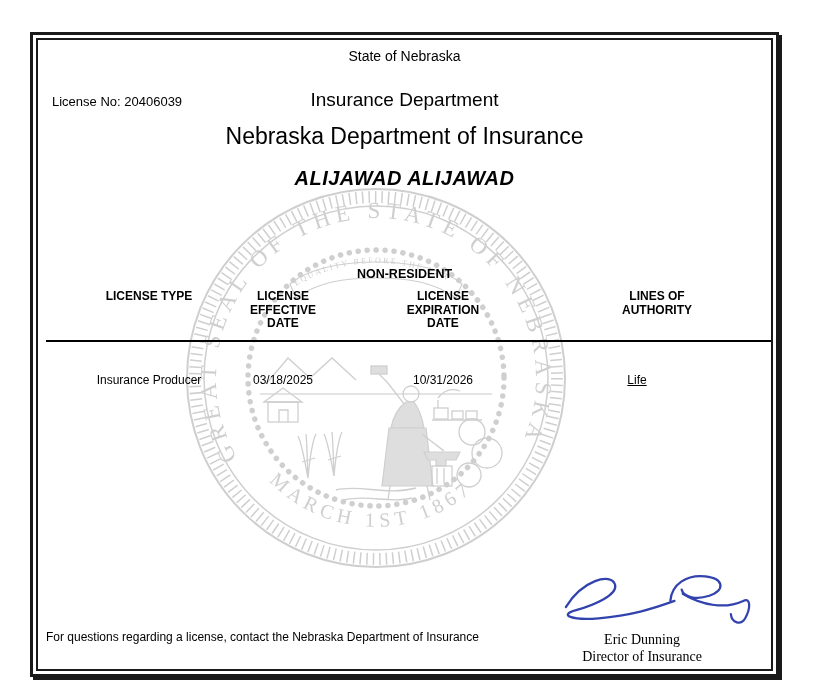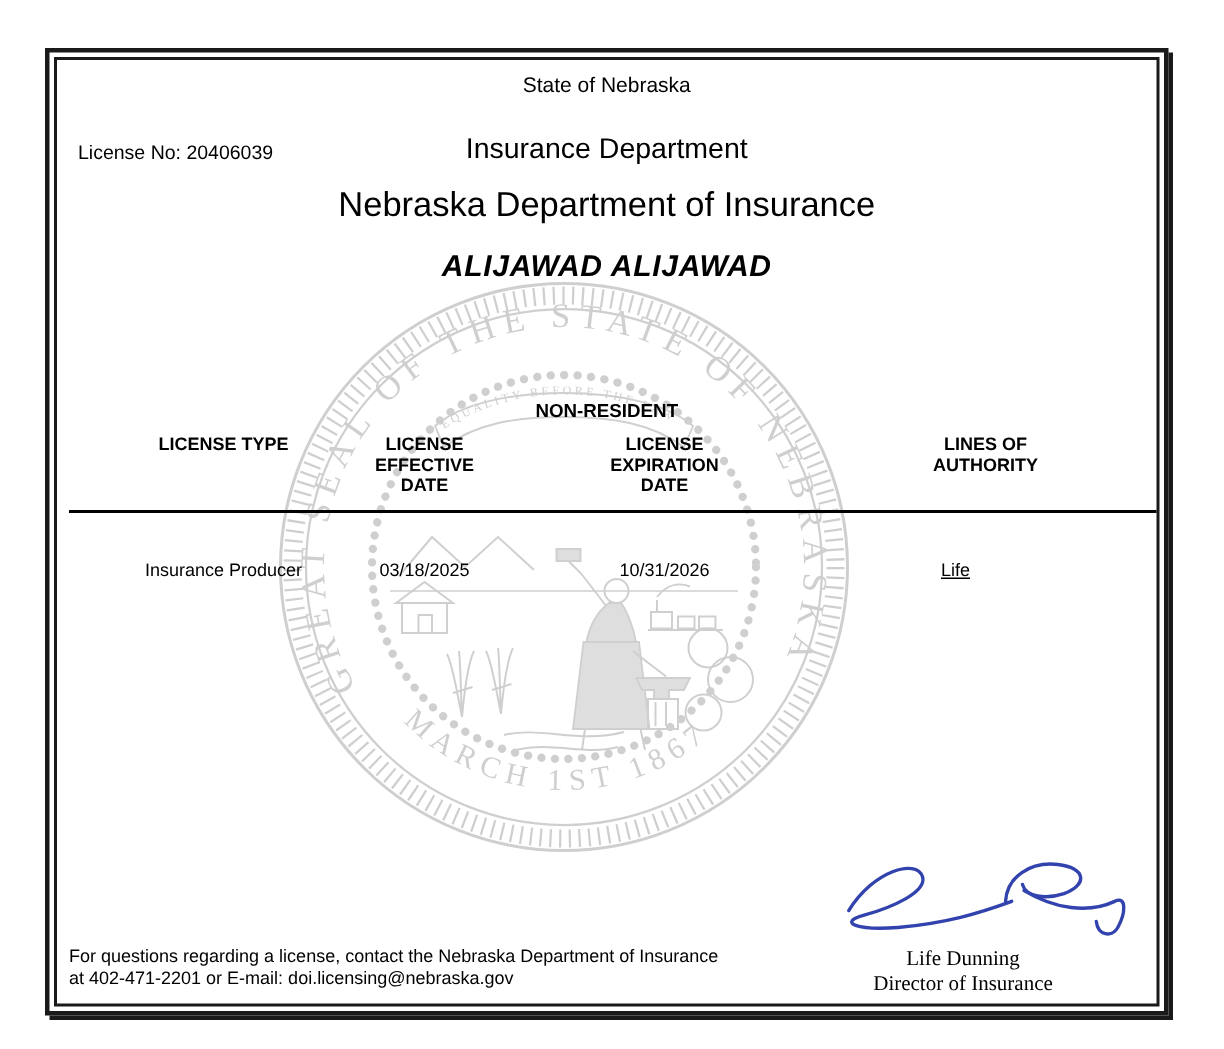--- a/index.html
+++ b/index.html
@@ -145,23 +145,22 @@
       <div class="td" style="left:105px;">Insurance Producer</div>
       <div class="td" style="left:239px;">03/18/2025</div>
       <div class="td" style="left:399px;">10/31/2026</div>
       <div class="td" style="left:593px;text-decoration:underline;">Life</div>
 
       <svg class="sig-svg" viewBox="0 0 210 80" aria-hidden="true">
         <path class="sig" d="M 18 42 C 34 16 62 8 66 20 C 69 30 46 40 28 45 C 10 50 24 55 50 53 C 82 50 102 44 124 36"></path>
         <path class="sig" d="M 120 36 C 121 20 136 10 154 12 C 172 14 174 25 158 31 C 146 35 133 33 131 25"></path>
         <path class="sig" d="M 132 29 C 152 41 174 44 191 36 C 199 32 198 44 193 53 C 189 60 180 58 179 49"></path>
       </svg>
-      <div class="sig-name">Life Dunning</div>
+      <div class="sig-name">Eric Dunning</div>
       <div class="sig-title">Director of Insurance</div>
 
       <div class="footer">
         <div>For questions regarding a license, contact the Nebraska Department of Insurance</div>
-        <div>at 402-471-2201 or E-mail: doi.licensing@nebraska.gov</div>
       </div>
 
     </div>
   </div>
 </div>
 
 </body></html>

